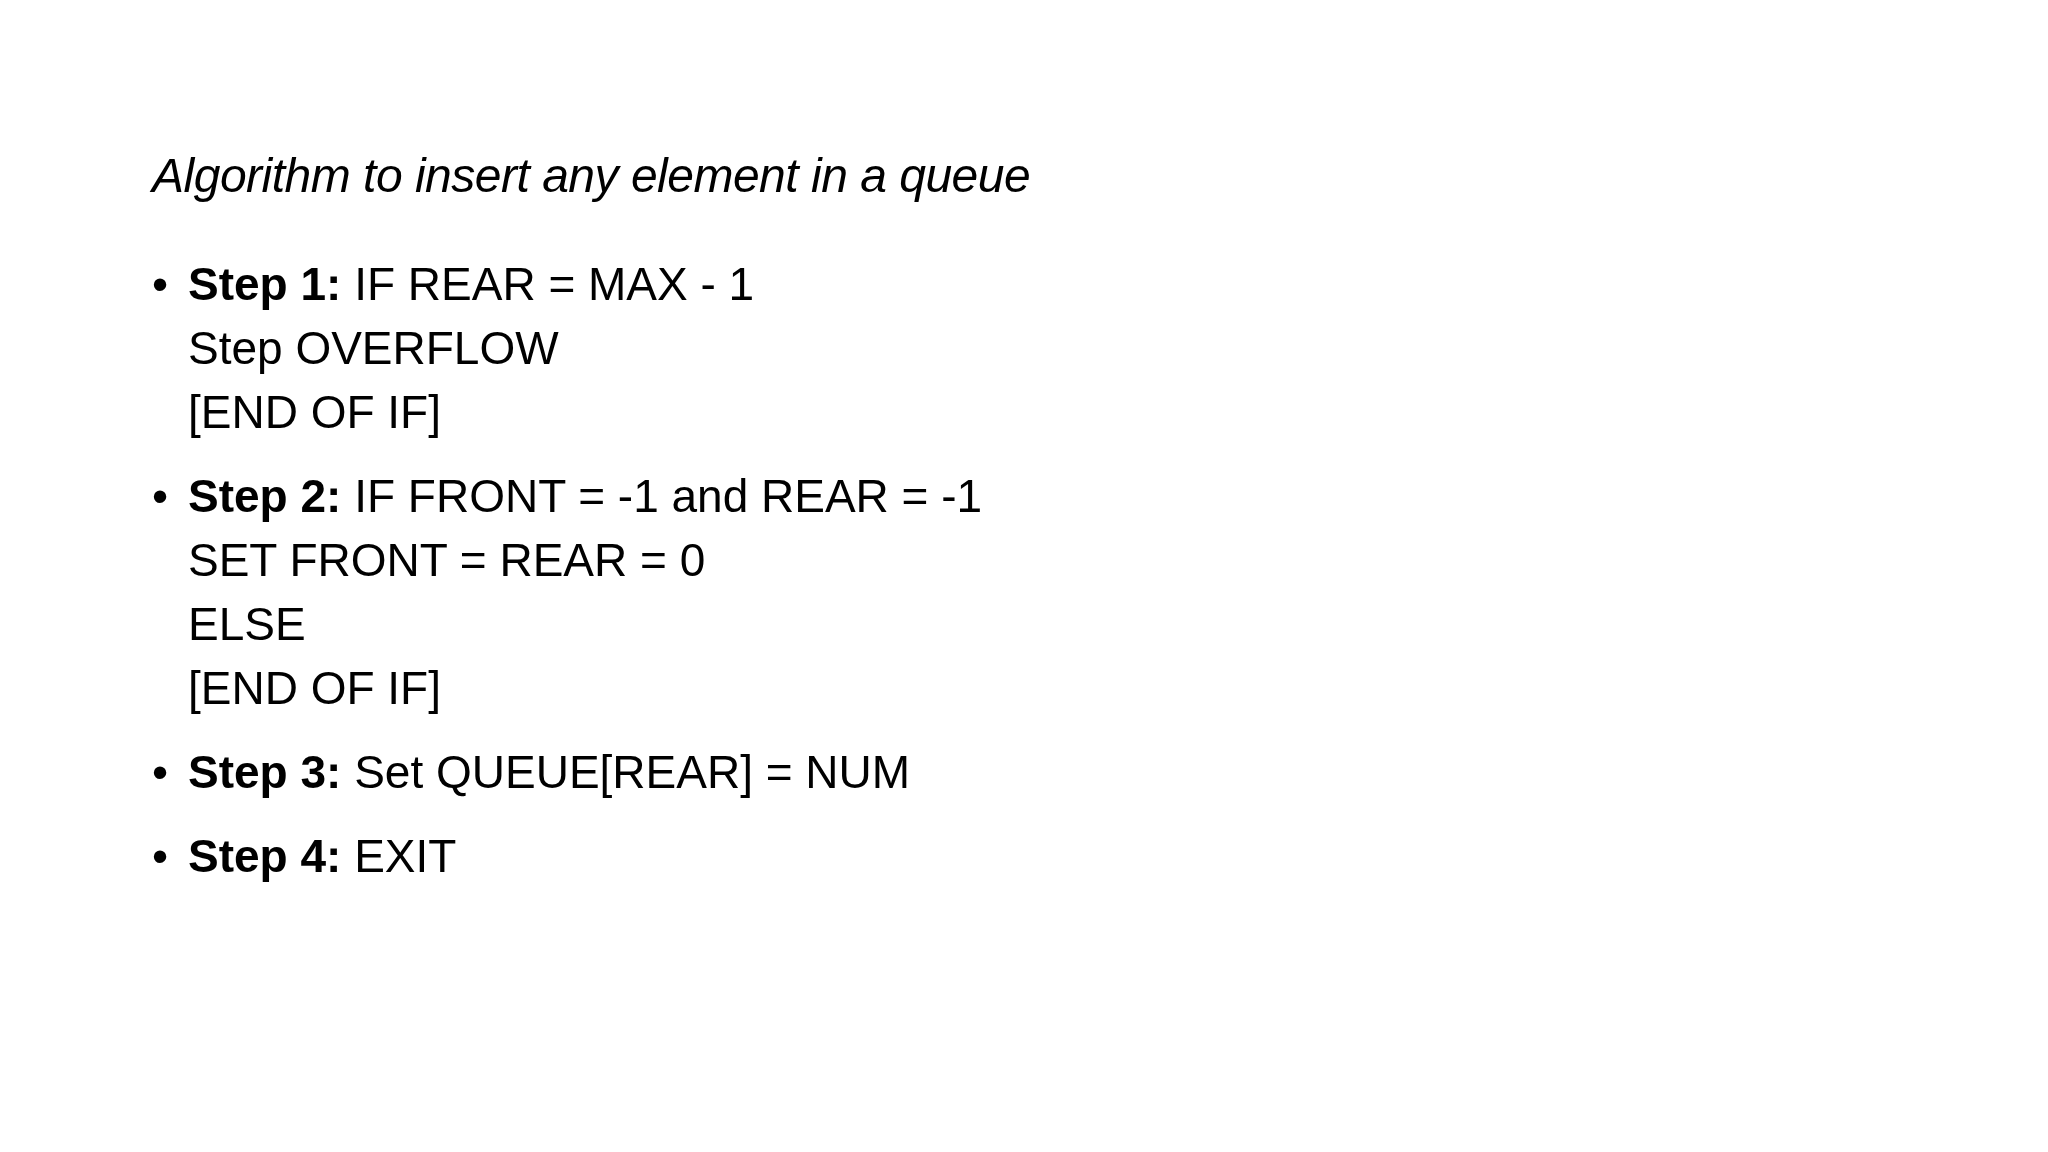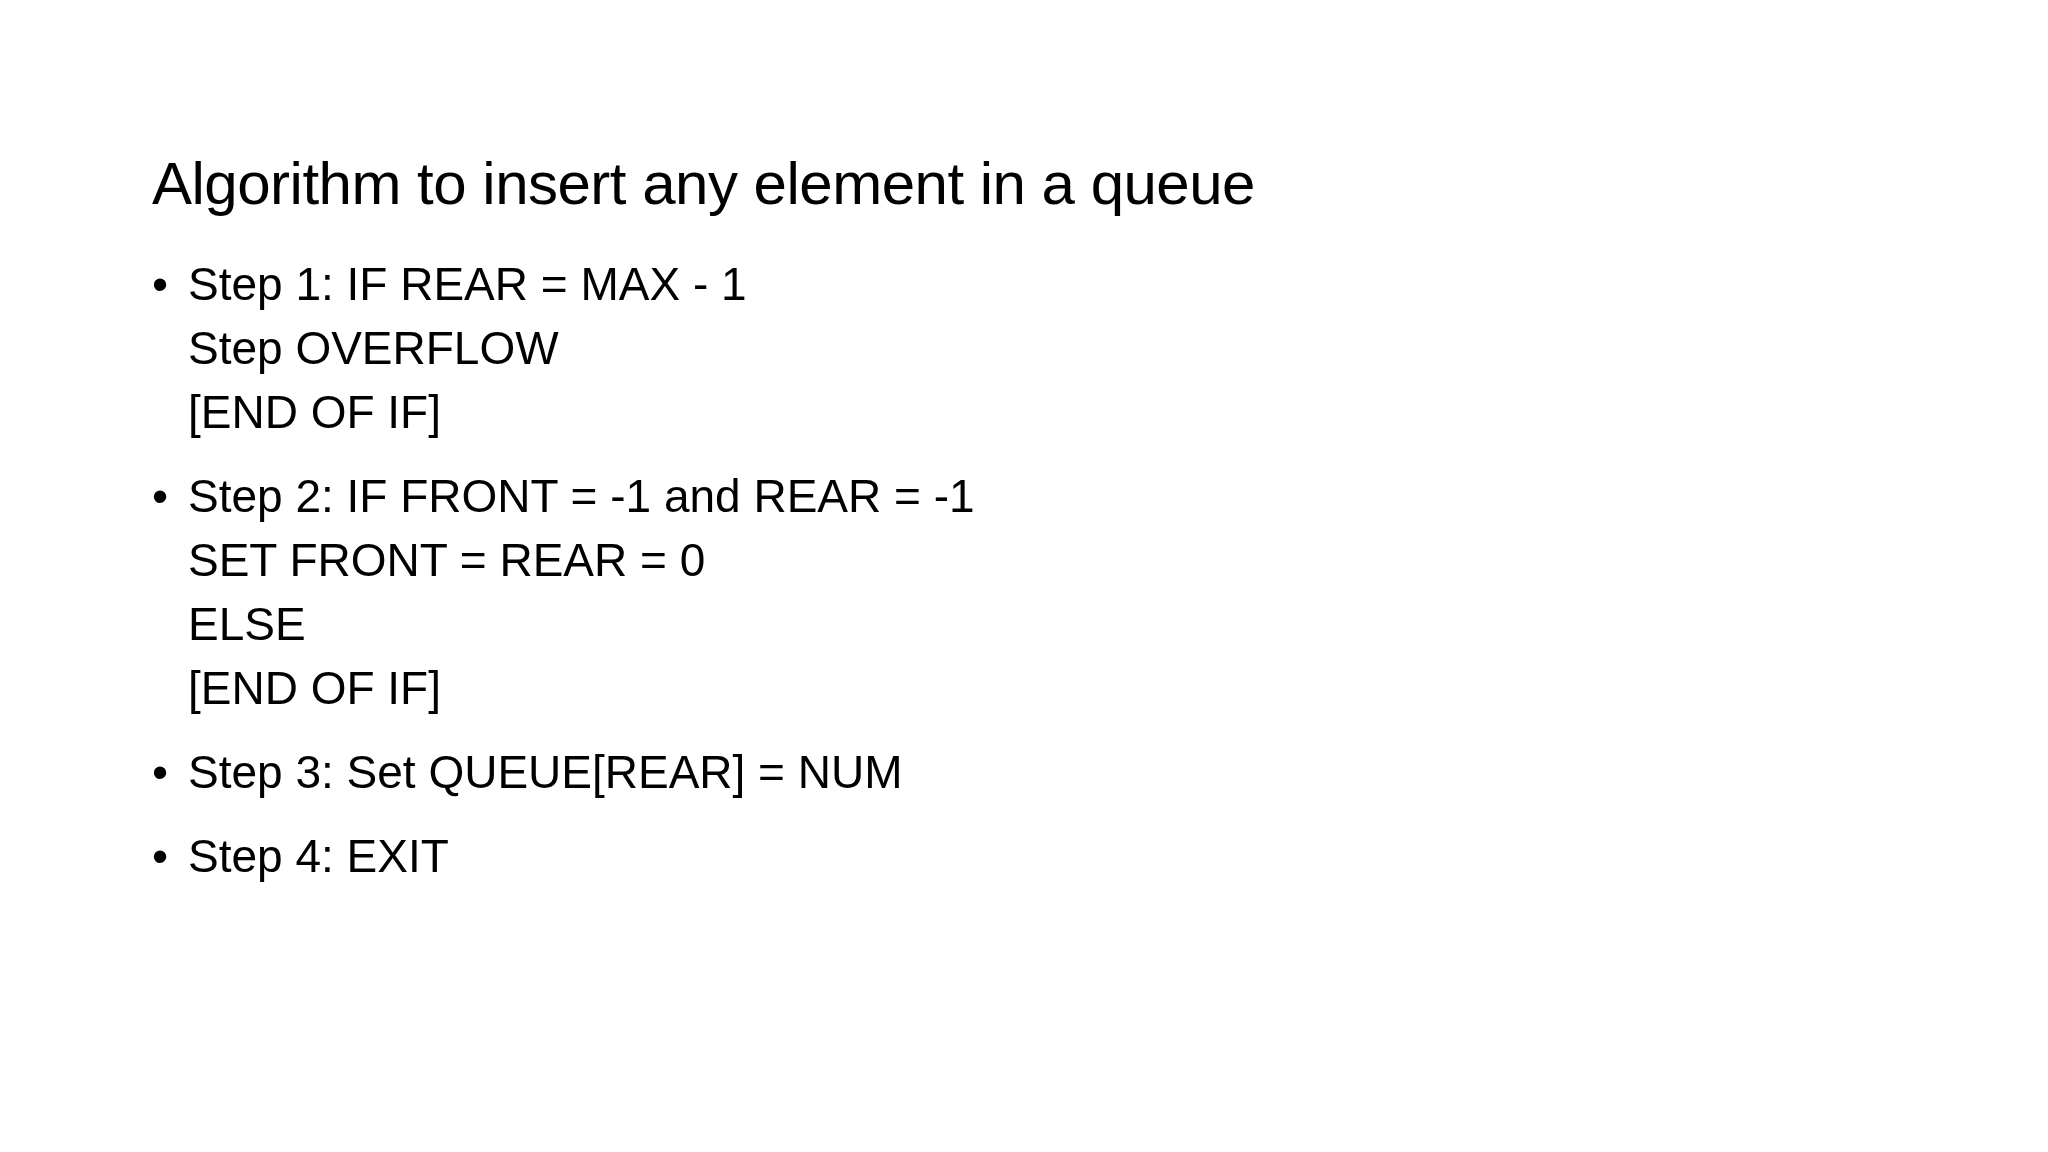--- a/index.html
+++ b/index.html
@@ -21,26 +21,27 @@
     height: 1152px;
     background: #ffffff;
     box-sizing: border-box;
   }
 
   .slide-title {
     position: absolute;
     left: 152px;
     top: 96px;
     width: 1760px;
-    font-size: 60px;
+    font-size: 48px;
     line-height: 96px;
     font-weight: 400;
     letter-spacing: -0.5px;
     color: #000000;
     white-space: nowrap;
+    font-style: italic;
   }
 
   .body-list {
     position: absolute;
     left: 152px;
     top: 252px;
     width: 1780px;
     margin: 0;
     padding: 0;
     list-style: none;
@@ -74,21 +75,21 @@
     line-height: 64px;
     color: #000000;
   }
 
   .bullet-line {
     display: block;
     white-space: pre;
   }
 
   .step-label {
-    font-weight: normal;
+    font-weight: bold;
     margin-top: 48px;
   }
 </style>
 </head>
 <body>
 
 <div class="slide">
 
   <h1 class="slide-title">Algorithm to insert any element in a queue</h1>
 

